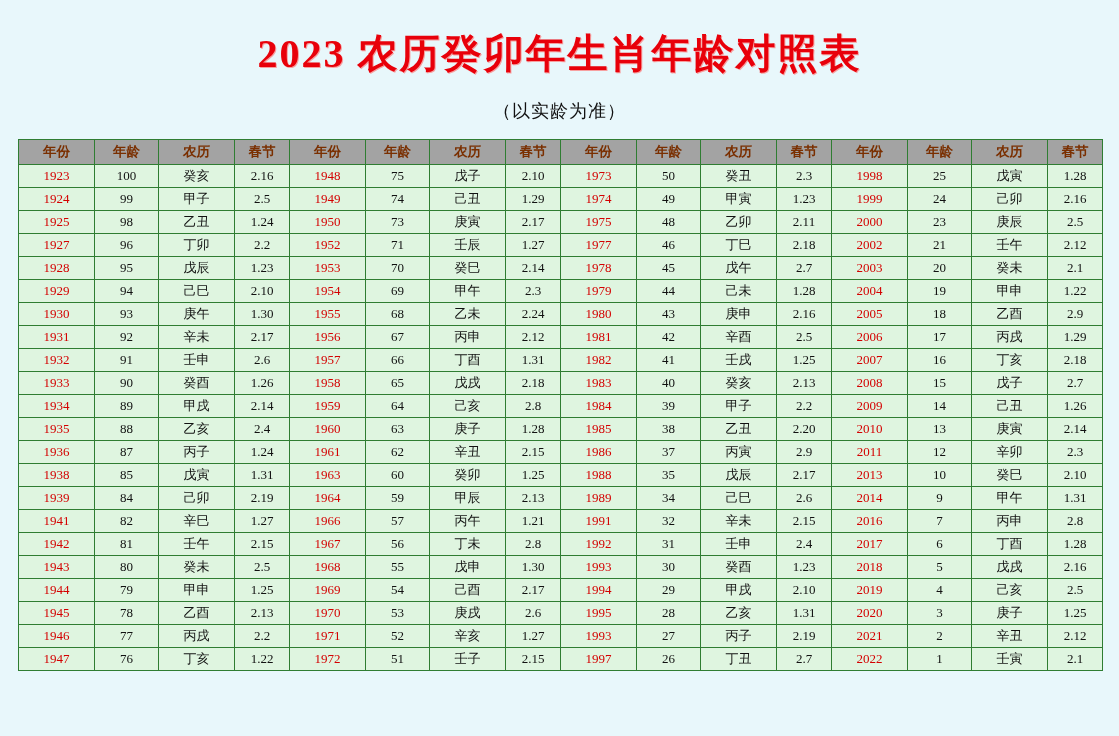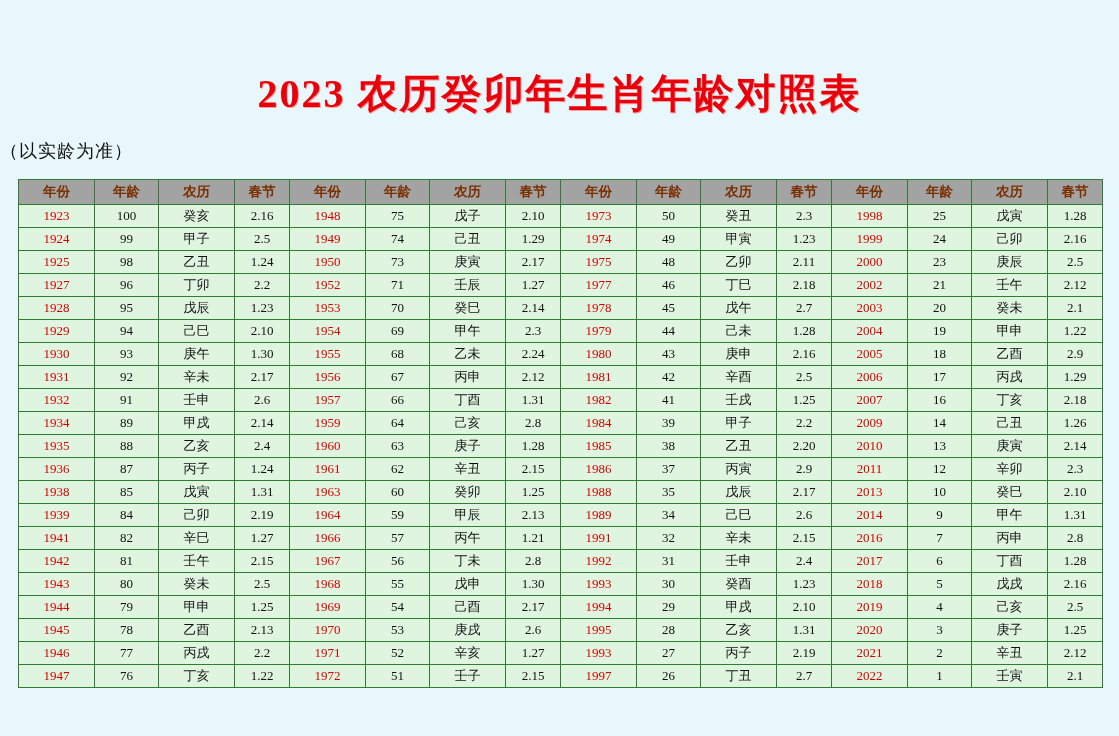--- a/index.html
+++ b/index.html
@@ -12,33 +12,33 @@
     background: #e8f7fb;
     font-family: "Liberation Sans", sans-serif;
     overflow: hidden;
   }
   .page {
     position: relative;
     width: 1119px;
     height: 533px;
     background: #e8f7fb;
     box-sizing: border-box;
-    margin-top: 40px;
   }
   .title {
     text-align: center;
     color: #e8000a;
     font-family: "Liberation Serif", serif;
     font-weight: bold;
     font-size: 40px;
     letter-spacing: 2px;
     padding-top: 26px;
     text-shadow: 1px 1px 0 #f7a0a0;
   }
   .subtitle {
+    text-align: center;
     color: #111;
     font-family: "Liberation Serif", serif;
     font-size: 18px;
     margin-top: 18px;
     letter-spacing: 1px;
   }
   .table-wrap {
     margin: 16px 18px 0 18px;
   }
   table.cal {
@@ -279,20 +279,38 @@
             <td class="year">1982</td>
             <td>41</td>
             <td>壬戌</td>
             <td>1.25</td>
             <td class="year">2007</td>
             <td>16</td>
             <td>丁亥</td>
             <td>2.18</td>
           </tr>
           <tr>
+            <td class="year">1933</td>
+            <td>90</td>
+            <td>癸酉</td>
+            <td>1.26</td>
+            <td class="year">1958</td>
+            <td>65</td>
+            <td>戊戌</td>
+            <td>2.18</td>
+            <td class="year">1983</td>
+            <td>40</td>
+            <td>癸亥</td>
+            <td>2.13</td>
+            <td class="year">2008</td>
+            <td>15</td>
+            <td>戊子</td>
+            <td>2.7</td>
+          </tr>
+          <tr>
             <td class="year">1934</td>
             <td>89</td>
             <td>甲戌</td>
             <td>2.14</td>
             <td class="year">1959</td>
             <td>64</td>
             <td>己亥</td>
             <td>2.8</td>
             <td class="year">1984</td>
             <td>39</td>

